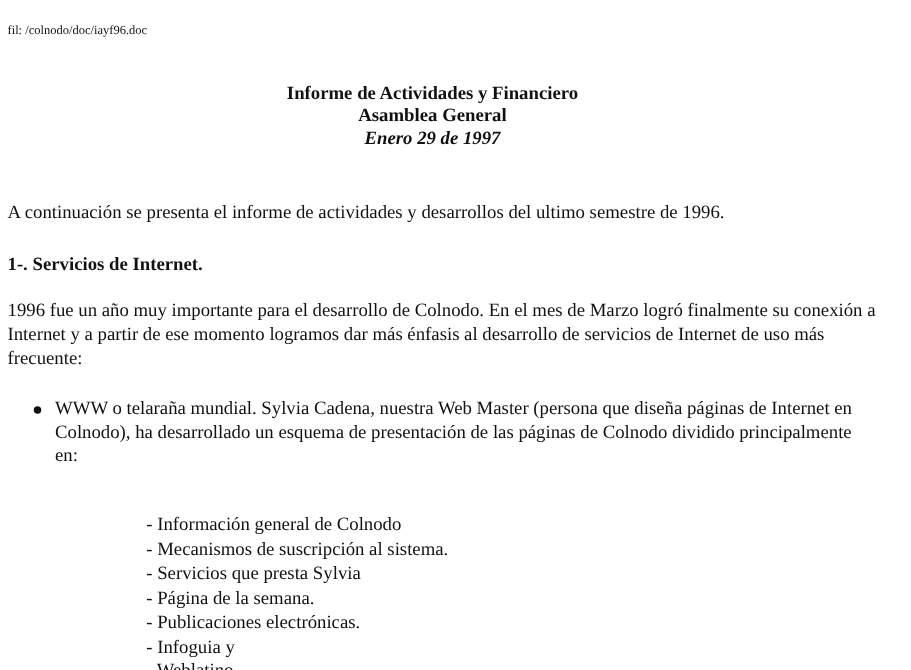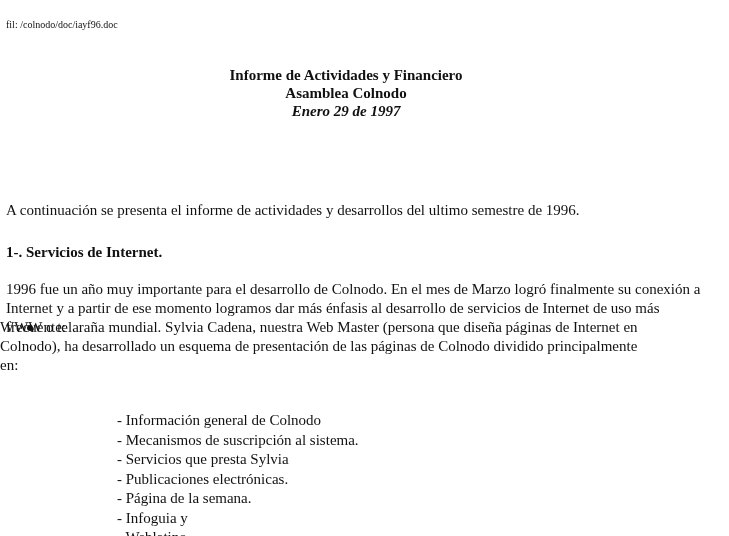--- a/index.html
+++ b/index.html
@@ -31,38 +31,38 @@
       font-size: 15px;
       line-height: 18px;
     }
     .title-block .t-bold { font-weight: bold; }
     .title-block .t-italic { font-style: italic; font-weight: bold; }
     .para {
       position: absolute;
       left: 6px;
       font-size: 15px;
       line-height: 19px;
-      margin-top: 40px;
     }
     .intro { top: 161px; width: 710px; }
     .section-heading { top: 203px; font-weight: bold; }
     .body-para { top: 240px; width: 710px; }
     .bullet-list {
       position: absolute;
       left: 0;
       top: 318px;
       width: 729px;
       margin: 0;
       padding: 0;
       list-style: none;
       font-size: 15px;
       line-height: 19px;
     }
     .bullet-item {
       position: relative;
+      padding-left: 44px;
       width: 640px;
     }
     .bullet-dot {
       position: absolute;
       left: 27px;
       top: 7px;
       width: 6px;
       height: 6px;
       border-radius: 50%;
       background: #111111;
@@ -78,38 +78,38 @@
       line-height: 19.5px;
     }
   </style>
 </head>
 <body>
 
 <div class="file-path">fil: /colnodo/doc/iayf96.doc</div>
 
 <div class="title-block">
   <div class="t-bold">Informe de Actividades y Financiero</div>
-  <div class="t-bold">Asamblea Colnodo</div>
+  <div class="t-bold">Asamblea General</div>
   <div class="t-italic">Enero 29 de 1997</div>
 </div>
 
 <div class="para intro">A continuación se presenta el informe de actividades y desarrollos del ultimo semestre de 1996.</div>
 
 <div class="para section-heading">1-. Servicios de Internet.</div>
 
 <div class="para body-para">1996 fue un año muy importante para el desarrollo de Colnodo. En el mes de Marzo logró finalmente su conexión a Internet y a partir de ese momento logramos dar más énfasis al desarrollo de servicios de Internet de uso más frecuente:</div>
 
 <ul class="bullet-list">
   <li class="bullet-item">
     <span class="bullet-dot"></span>
     <span>WWW o telaraña mundial. Sylvia Cadena, nuestra Web Master (persona que diseña páginas de Internet en Colnodo), ha desarrollado un esquema de presentación de las páginas de Colnodo dividido principalmente en:</span>
   </li>
 </ul>
 
 <ul class="sub-list">
   <li>- Información general de Colnodo</li>
   <li>- Mecanismos de suscripción al sistema.</li>
   <li>- Servicios que presta Sylvia</li>
+  <li>- Página de la semana.</li>
   <li>- Publicaciones electrónicas.</li>
-  <li>- Página de la semana.</li>
   <li>- Infoguia y</li>
   <li>- Weblatino</li>
 </ul>
 
 </body></html>

